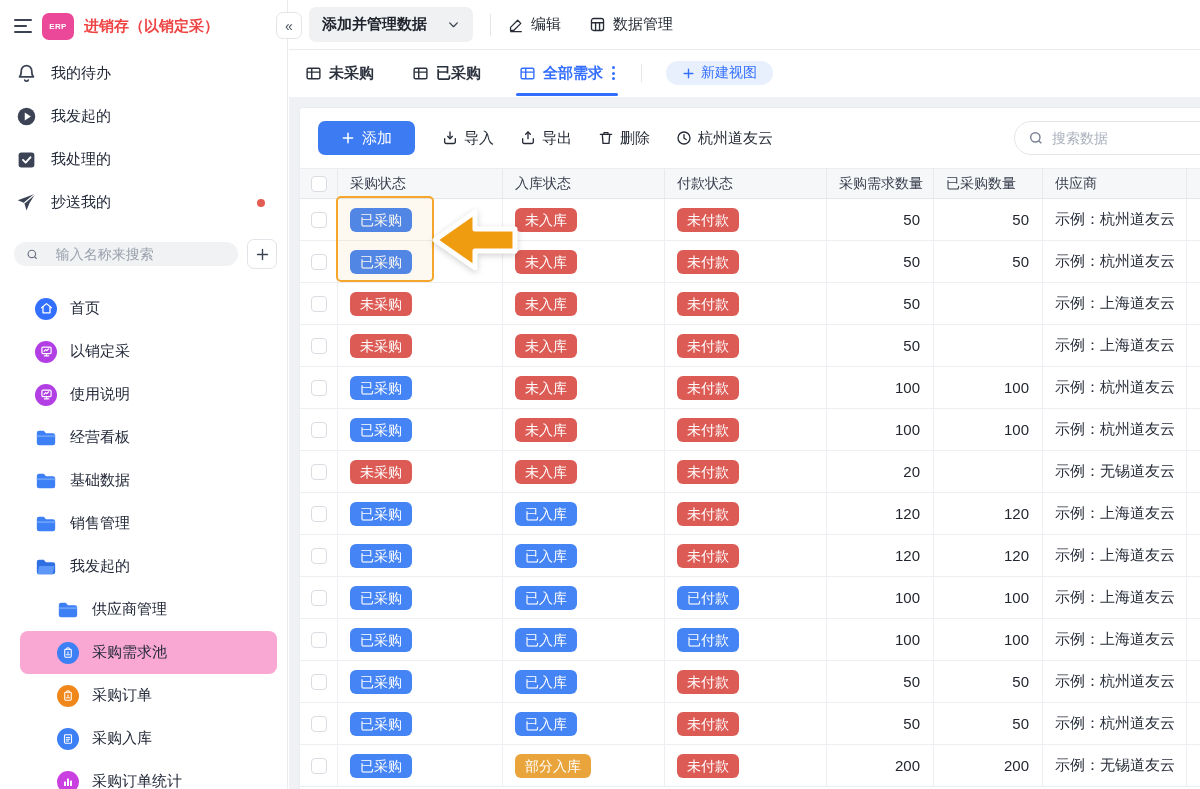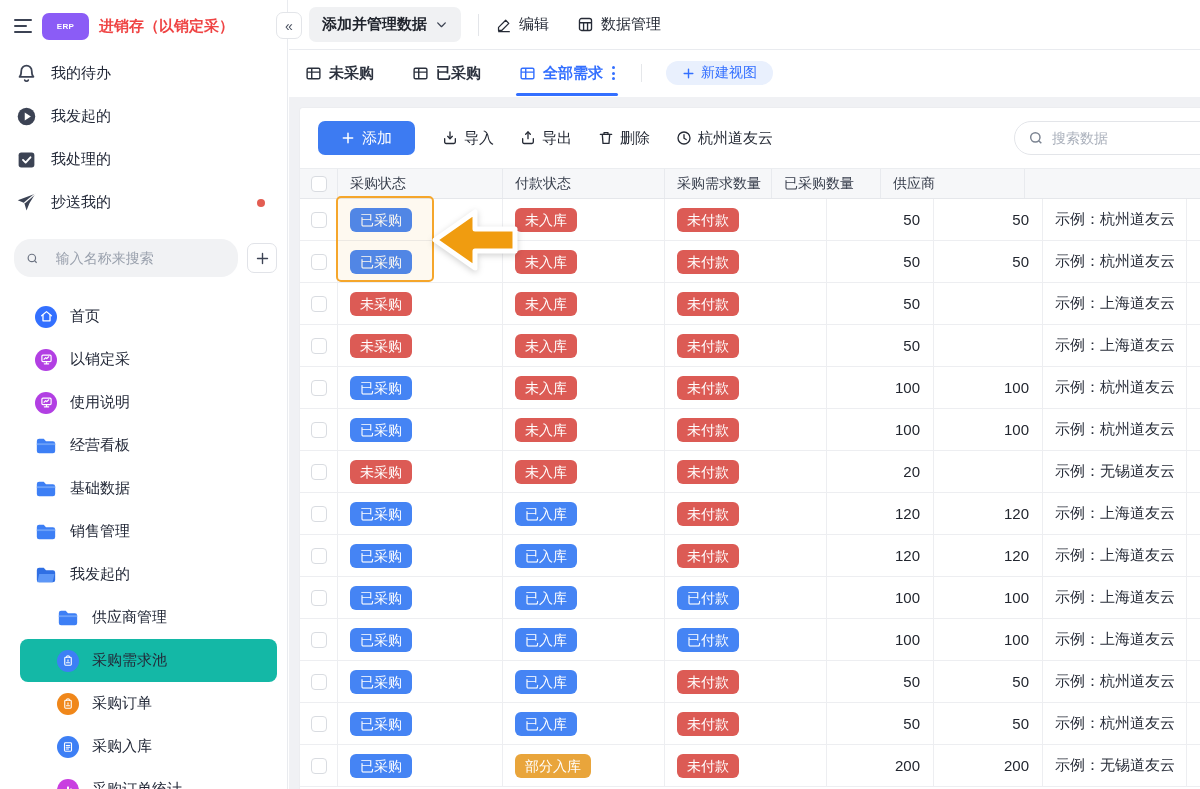--- a/index.html
+++ b/index.html
@@ -10,41 +10,41 @@
     color:#21262f; -webkit-font-smoothing:antialiased;
   }
   svg { display:block; }
 
   
   .sidebar { position:absolute; left:0; top:0; width:288px; height:789px; background:#fff; border-right:1px solid #e9ebef; z-index:2; }
   .sb-header { height:52px; display:flex; align-items:center; gap:10px; padding:0 14px; }
   .hamburger { width:18px; }
   .hamburger div { height:2px; background:#3c4354; border-radius:2px; margin:4px 0; }
   .hamburger div:nth-child(2){ width:13px; }
-  .app-logo { width:47px; height:27px; border-radius:7px; background:#8b5cf6; color:#fff; display:flex; align-items:center; justify-content:center; font-size:8px; font-weight:bold; letter-spacing:.3px; }
+  .app-logo { width:32px; height:27px; border-radius:7px; background:#ec4899; color:#fff; display:flex; align-items:center; justify-content:center; font-size:8px; font-weight:bold; letter-spacing:.3px; }
   .app-title { font-size:15px; font-weight:bold; color:#ef4444; }
   .sb-item { height:43px; display:flex; align-items:center; gap:14px; padding:0 16px; font-size:15px; font-weight:500; color:#232938; cursor:pointer; }
   .sb-item .ico { width:21px; height:21px; flex:0 0 auto; }
   .red-dot { margin-left:auto; width:8px; height:8px; border-radius:50%; background:#e35d52; margin-right:6px; }
   .sb-search-row { display:flex; align-items:center; gap:9px; padding:10px 10px 10px 14px; margin-top:5px; }
-  .sb-search { flex:1; height:38px; background:#f1f2f4; border-radius:17px; display:flex; align-items:center; gap:17px; padding:8px 12px; }
+  .sb-search { flex:1; height:24px; background:#f1f2f4; border-radius:17px; display:flex; align-items:center; gap:17px; padding:8px 12px; }
   .sb-search input { border:none; outline:none; background:transparent; font-size:14px; width:100%; font-family:inherit; color:#333; }
   .sb-search input::placeholder { color:#9aa1ad; }
   .sb-plus { width:30px; height:30px; border:1px solid #e1e3e8; border-radius:7px; background:#fff; display:flex; align-items:center; justify-content:center; cursor:pointer; }
   .menu { padding-top:8px; }
   .menu-item { height:43px; display:flex; align-items:center; gap:13px; padding-left:15px; font-size:15px; font-weight:500; color:#232938; cursor:pointer; margin-right:10px;margin-left:20px; }
   .menu-item.indent { padding-left:37px; }
-  .menu-item.selected { background:#14b8a6; border-radius:8px; }
+  .menu-item.selected { background:#f9a8d4; border-radius:8px; }
   .circle-ico { width:22px; height:22px; border-radius:50%; display:flex; align-items:center; justify-content:center; flex:0 0 auto; }
 
   
   .main { position:absolute; left:289px; top:0; right:0; height:789px; }
   .topbar { height:50px; border-bottom:1px solid #e9ebef; display:flex; align-items:center; padding-left:20px; position:relative; background:#fff; }
   .collapse-btn { position:absolute; left:-13px; top:12px; width:26px; height:27px; background:#fff; border:1px solid #e3e5e9; border-radius:7px; display:flex; align-items:center; justify-content:center; font-size:14px; color:#4a5160; cursor:pointer; z-index:3; }
-  .view-manager { display:flex; align-items:center; gap:8px; background:#f0f1f3; border-radius:7px; padding:8px 13px; font-size:15px; font-weight:bold; color:#21252e; cursor:pointer; }
+  .view-manager { display:flex; align-items:center; gap:20px; background:#f0f1f3; border-radius:7px; padding:8px 13px; font-size:15px; font-weight:bold; color:#21252e; cursor:pointer; }
   .tb-divider { width:1px; height:22px; background:#e3e5e9; margin:0 17px; }
   .tb-btn { display:flex; align-items:center; gap:7px; font-size:15px; color:#262b36; cursor:pointer; margin-right:28px; }
 
   .tabbar { height:46px; display:flex; align-items:center; padding-left:16px; background:#fff; }
   .tab { height:100%; display:flex; align-items:center; gap:7px; font-size:15px; font-weight:bold; color:#2b313d; margin-right:38px; position:relative; cursor:pointer; }
   .tab.active { color:#336fff; }
   .tab.active::after { content:""; position:absolute; left:-3px; right:-3px; bottom:0; height:3px; border-radius:2px; background:#336fff; }
   .tab .dots { display:flex; flex-direction:column; gap:2.5px; margin-left:2px; }
   .tab .dots i { width:3px; height:3px; border-radius:50%; background:#336fff; }
   .tab-sep { width:1px; height:18px; background:#e5e7ea; margin:0 2px 0 -12px; }
@@ -366,20 +366,21 @@
           <input placeholder="搜索数据" style="">
         </div>
       </div>
 
       <div class="tbl">
         <div class="tr head">
           <div class="td c0">
               <span class="cb"></span>
             </div>
           <div class="td c1">采购状态</div>
+          <div class="td c2">入库状态</div>
           <div class="td c3">付款状态</div>
           <div class="td c4">采购需求数量</div>
           <div class="td c5">已采购数量</div>
           <div class="td c6">供应商</div>
           <div class="td c7"></div>
         </div>
         <div id="table-body">
             <div class="tr">
               <div class="td c0">
                 <span class="cb"></span>

